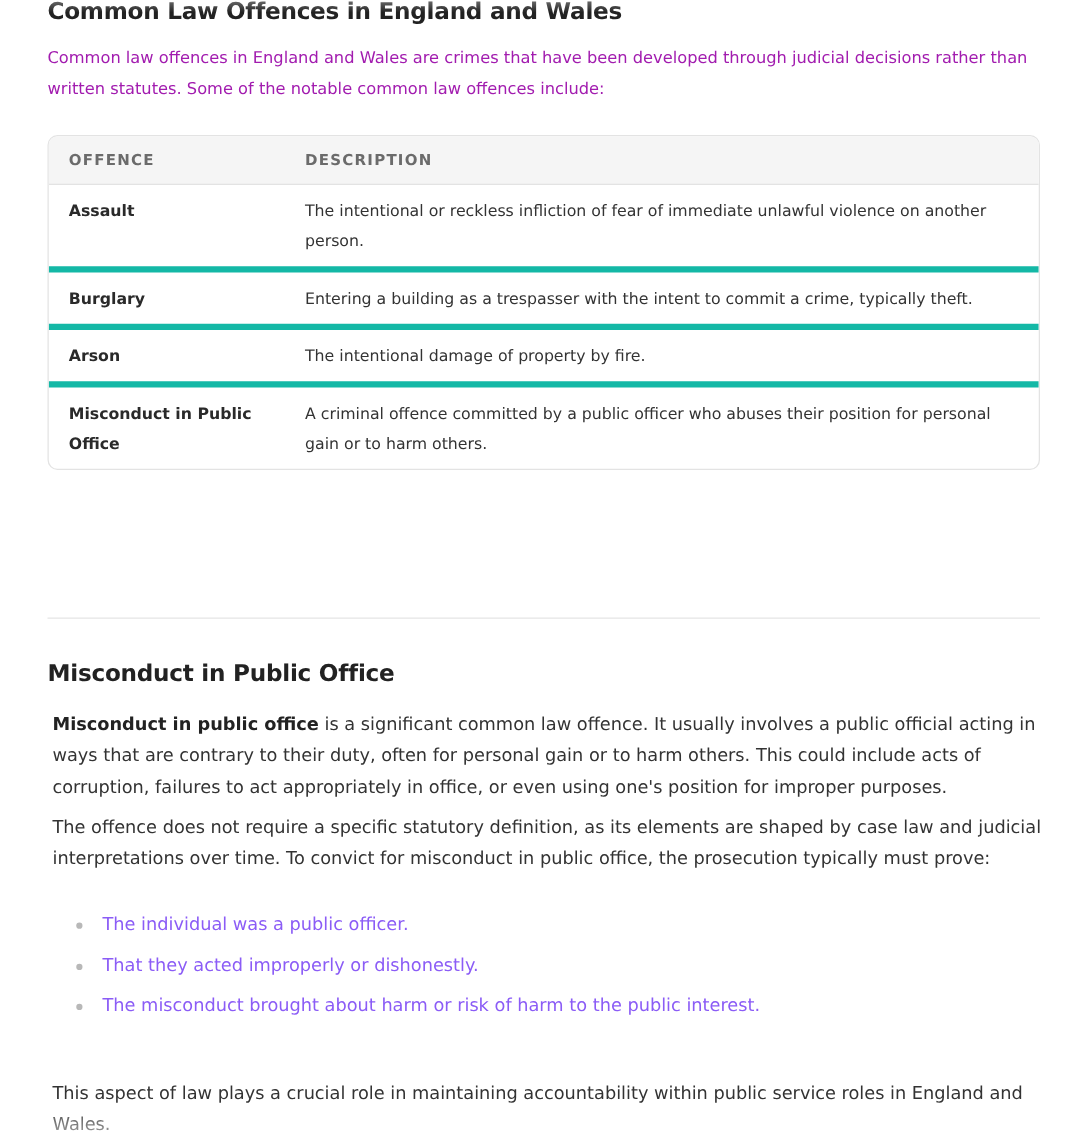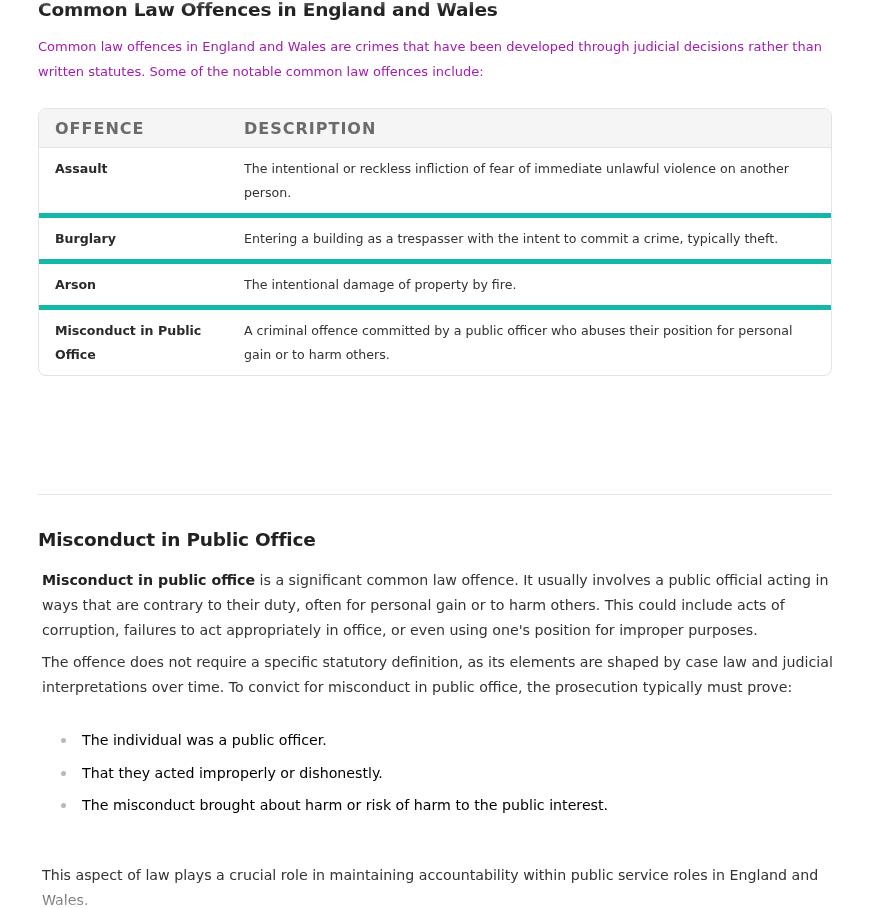--- a/index.html
+++ b/index.html
@@ -18,21 +18,21 @@
     font-size: 13px; line-height: 24.5px; color: #a21caf; margin: 0;
   }
   .tbl {
     position: absolute; top: 108px; left: 0; width: 792px;
     border: 1px solid #e3e3e3; border-radius: 8px; overflow: hidden;
     border-collapse: separate; border-spacing: 0;
   }
   .tbl table { width: 100%; border-collapse: collapse; font-size: 12.6px; }
   .tbl th {
     background: #f5f5f5; text-align: left; font-weight: 600;
-    font-size: 16px; letter-spacing: 1px; color: #6b6b6b;
+    font-size: 12px; letter-spacing: 1px; color: #6b6b6b;
     height: 38px; padding: 0 16px; border-bottom: 1px solid #e3e3e3;
   }
   .tbl td {
     vertical-align: top; padding: 9px 16px 8px 16px; line-height: 24px;
     border-bottom: 5px solid #14b8a6; color: #333;
   }
   .tbl tr:last-child td { border-bottom: none; }
   .tbl td.off { font-weight: 600; color: #2a2a2a; width: 157px; }
   .divider {
     position: absolute; top: 494px; left: 0; width: 794px; height: 1px;
@@ -46,21 +46,21 @@
   .p1 { top: 564px; }
   .p2 { top: 646px; }
   .p3 { top: 859px; }
   .p b { font-weight: 700; color: #222; }
   ul.list {
     position: absolute; top: 728px; left: 0; margin: 0; padding: 0;
     list-style: none; width: 794px;
   }
   ul.list li {
     position: relative; padding-left: 44px; font-size: 14.2px;
-    line-height: 25px; margin-bottom: 7.7px; color: #000000;
+    line-height: 25px; margin-bottom: 7.7px; color: #8b5cf6;
   }
   ul.list li .bullet {
     position: absolute; left: 23px; top: 10px; width: 5px; height: 5px;
     border-radius: 50%; background: #b8b8b8;
   }
   .fade {
     position: absolute; left: 0; right: 0; bottom: 0; height: 28px;
     background: linear-gradient(to bottom, rgba(255,255,255,0), rgba(255,255,255,0.55));
     pointer-events: none;
   }

